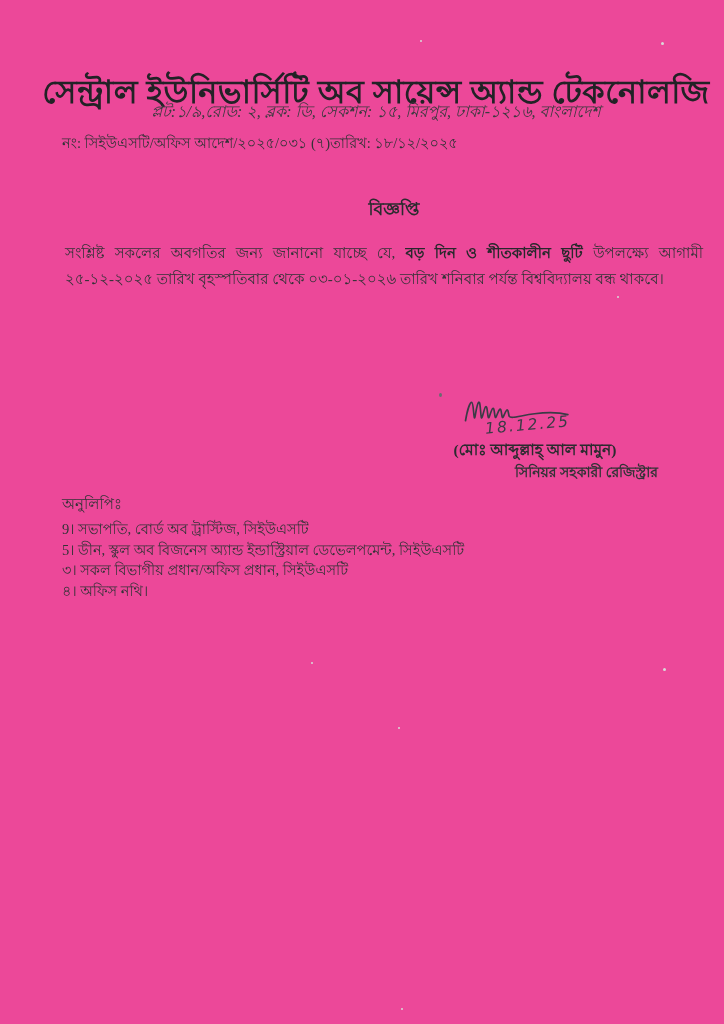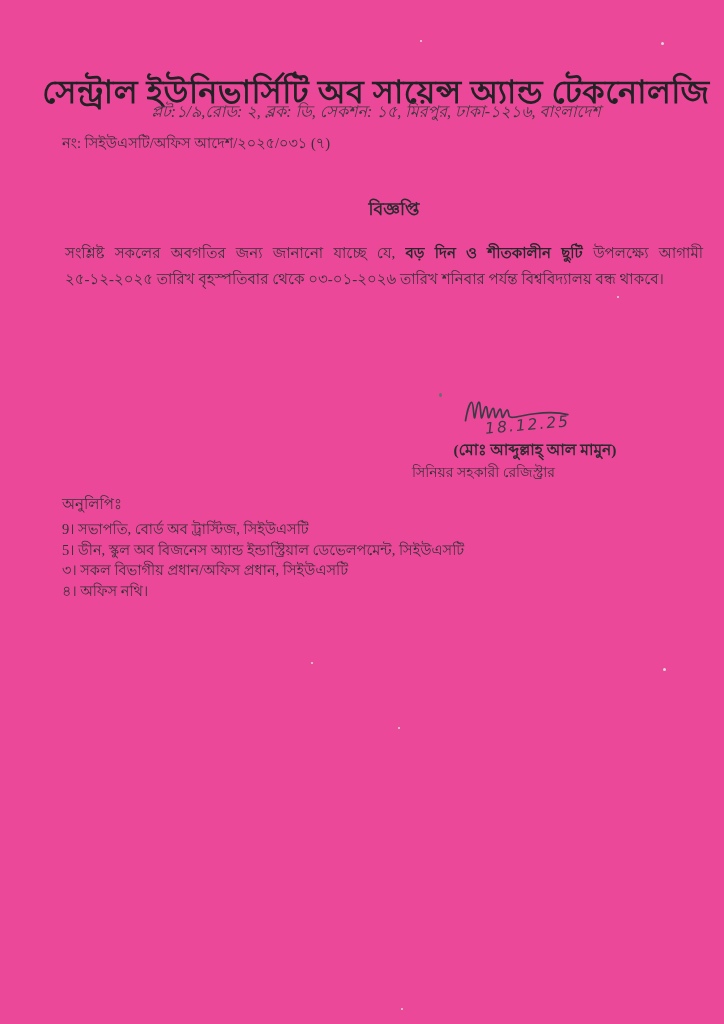--- a/index.html
+++ b/index.html
@@ -111,24 +111,25 @@
     font-size: 15.5px;
     font-weight: 700;
     color: #2b2b2f;
     white-space: nowrap;
   }
   .signatory-designation {
     position: absolute;
     top: 461px;
     left: 412px;
     width: 246px;
-    text-align: left;
+    text-align: right;
     font-size: 14px;
     color: #333337;
     white-space: nowrap;
+    font-weight: bold;
   }
   
   .copy-heading {
     position: absolute;
     top: 492px;
     left: 62px;
     font-size: 15px;
     color: #333337;
   }
   .copy-list {
@@ -154,20 +155,21 @@
 </head>
 <body>
 
 <div class="page">
 
   <h1 class="uni-name">সেন্ট্রাল ইউনিভার্সিটি অব সায়েন্স অ্যান্ড টেকনোলজি</h1>
   <div class="uni-address">প্লট:১/৯,রোড: ২, ব্লক: ডি, সেকশন: ১৫, মিরপুর, ঢাকা-১২১৬, বাংলাদেশ</div>
 
   <div class="ref-row">
     <span>নং: সিইউএসটি/অফিস আদেশ/২০২৫/০৩১ (৭)</span>
+    <span>তারিখ: ১৮/১২/২০২৫</span>
   </div>
 
   <div class="notice-title">বিজ্ঞপ্তি</div>
 
   <p class="notice-body"><span>সংশ্লিষ্ট সকলের অবগতির জন্য জানানো যাচ্ছে যে, </span><b>বড় দিন ও শীতকালীন ছুটি</b><span> উপলক্ষ্যে আগামী ২৫-১২-২০২৫ তারিখ বৃহস্পতিবার থেকে ০৩-০১-২০২৬ তারিখ শনিবার পর্যন্ত বিশ্ববিদ্যালয় বন্ধ থাকবে।</span></p>
 
 
   <svg class="sig-ink" viewBox="0 0 130 32" fill="none" xmlns="http://www.w3.org/2000/svg">
     <path d="M5 26 C7 14 10 5 12 5 C14 5 14 17 15 22 C16 27 17 8 20 5 C22 3 22 16 23 22 C24 26 26 12 28 10 C30 8 30 19 31 22 C32 25 34 14 36 12 C38 10 38 19 39 22 C40 24 42 15 44 13 C46 11 46 19 47 22 C48 24 50 16 52 14 C54 12 54 19 55 21 C57 24 68 20 84 18 C100 16 114 17 122 19" stroke="#3b3b46" stroke-width="1.9" stroke-linecap="round" stroke-linejoin="round"></path>
   </svg>

